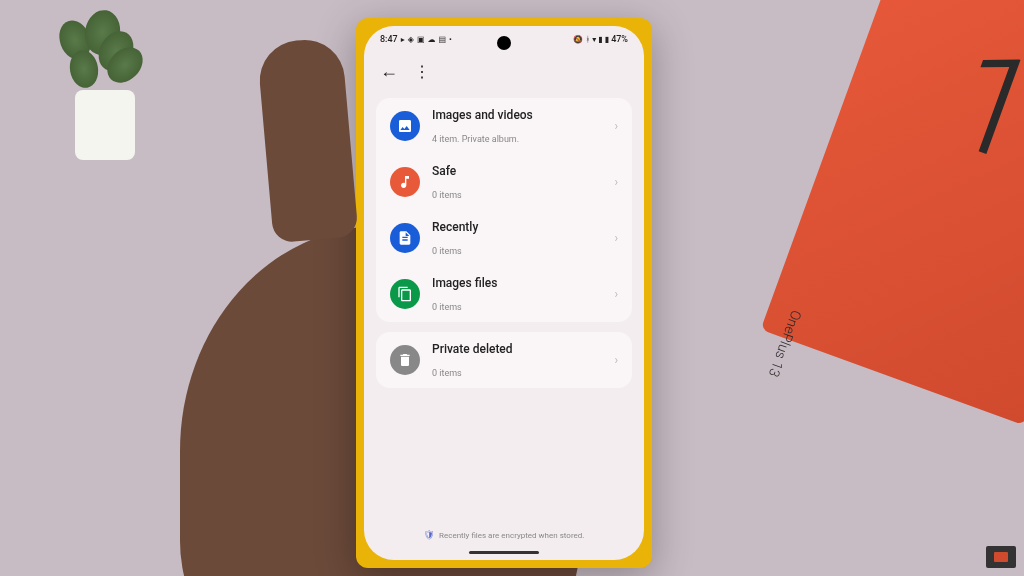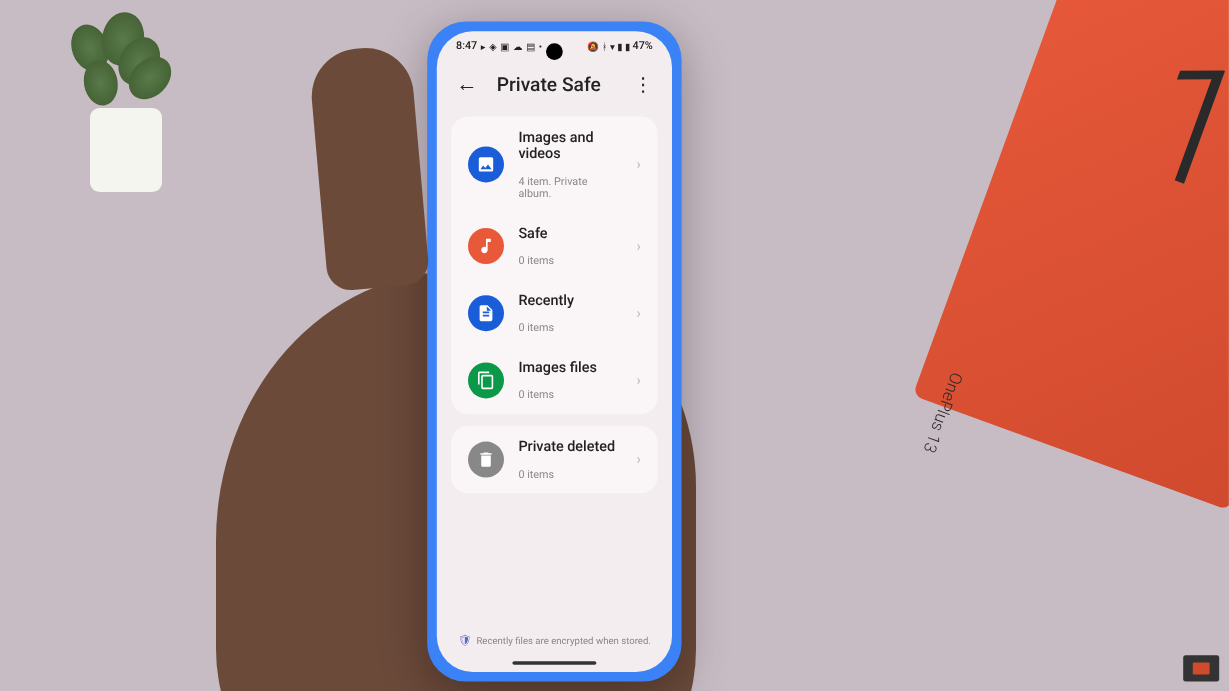--- a/index.html
+++ b/index.html
@@ -93,24 +93,24 @@
       border-radius: 40px 40px 20px 20px;
       transform: rotate(-5deg);
       z-index: 3;
     }
     
     
     .phone {
       position: absolute;
       top: 18px;
       left: 356px;
-      width: 212px;
+      width: 296px;
       height: 550px;
-      background: #3b82f6;
-      border-radius: 32px;
+      background: #eab308;
+      border-radius: 12px;
       padding: 8px;
       z-index: 2;
       box-shadow: 0 10px 40px rgba(0,0,0,0.3);
     }
     
     .screen {
       width: 100%;
       height: 100%;
       background: #f4edf0;
       border-radius: 30px;
@@ -317,21 +317,20 @@
         <span class="status-icon">ᚼ</span>
         <span class="status-icon">▾</span>
         <span class="status-icon">▮</span>
         <span class="status-icon">▮</span>
         <span>47%</span>
       </div>
     </div>
 
     <div class="app-header">
       <span class="back-btn">←</span>
-      <span class="app-title">Private Safe</span>
       <span class="menu-btn">⋮</span>
     </div>
 
     <div class="card-group">
 
       <div class="list-item">
         <div class="item-icon" style="background:#1a5dd8">
           <svg viewBox="0 0 24 24">
               <path d="M21 19V5c0-1.1-.9-2-2-2H5c-1.1 0-2 .9-2 2v14c0 1.1.9 2 2 2h14c1.1 0 2-.9 2-2zM8.5 13.5l2.5 3.01L14.5 12l4.5 6H5l3.5-4.5z"></path>
             </svg>

